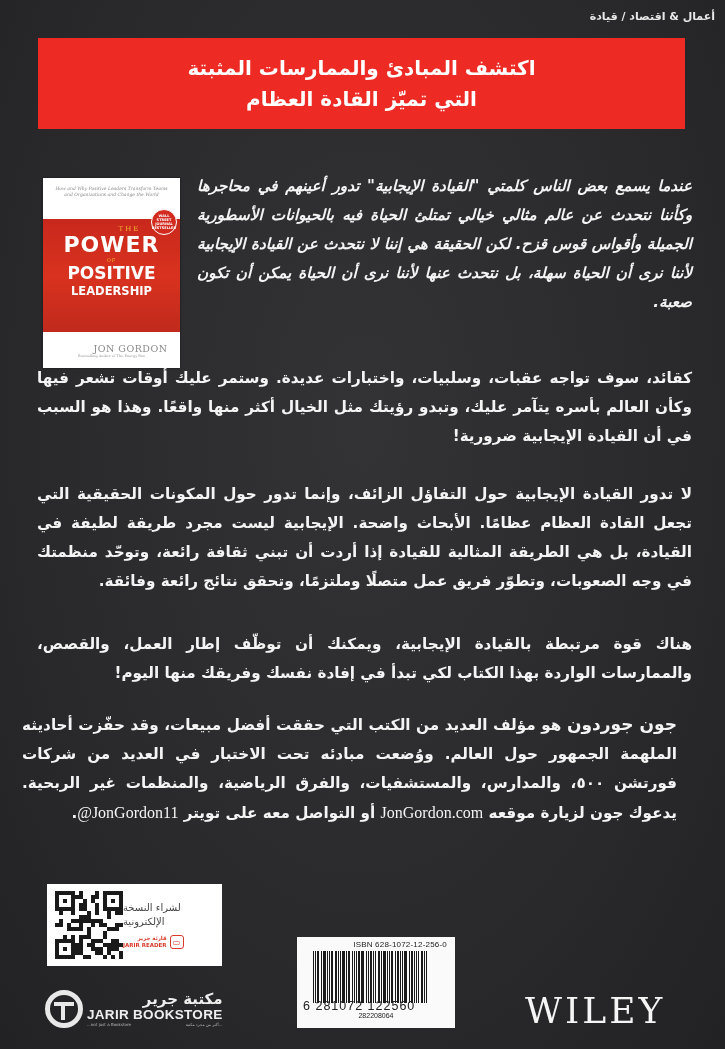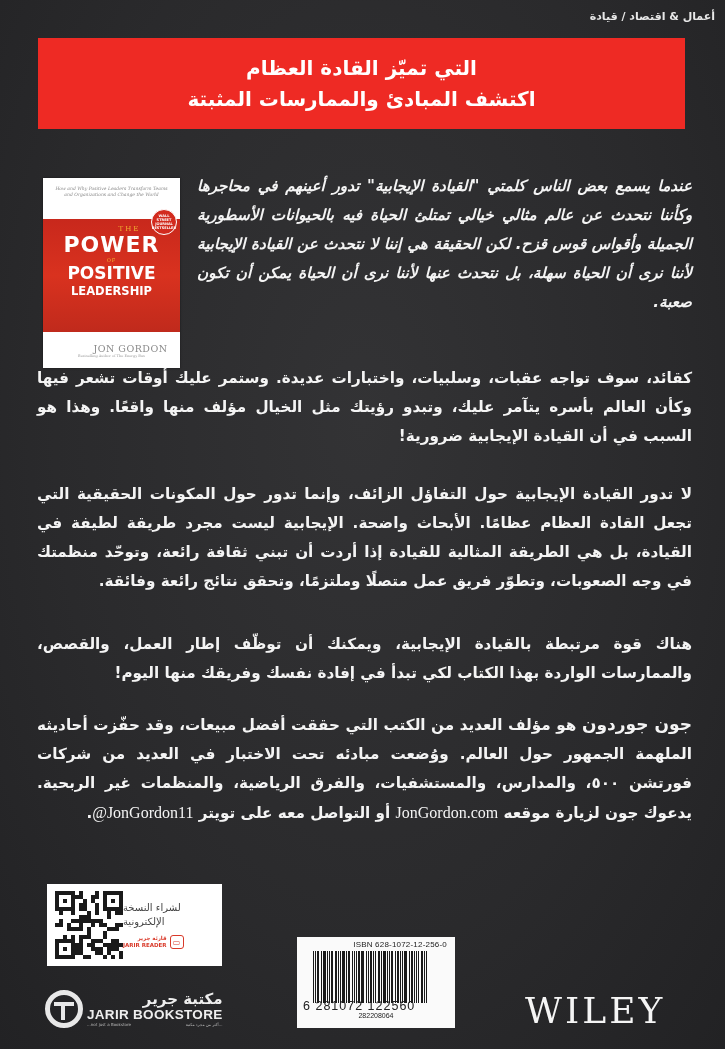--- a/index.html
+++ b/index.html
@@ -110,21 +110,21 @@
       text-align-last: right;
       font-size: 15.2px;
       font-weight: bold;
       color: #f4f4f4;
       line-height: 29px;
     }
     .p1 { right: 33px; top: 172px; width: 495px; font-style: italic; }
     .p2 { right: 33px; top: 364px; width: 655px; }
     .p3 { right: 33px; top: 480px; width: 655px; }
     .p4 { right: 33px; top: 630px; width: 655px; }
-    .p5 { right: 33px; top: 710px; width: 655px; }
+    .p5 { right: 48px; top: 710px; width: 655px; }
     .author-name { font-size: 17px; font-weight: bold; }
     .ltr { direction: ltr; unicode-bidi: embed; font-family: "Liberation Serif", serif; font-weight: normal; font-size: 16px; }
     .qr-box {
       position: absolute;
       left: 47px; top: 884px;
       width: 175px; height: 82px;
       background: #ffffff;
       display: flex; align-items: center;
       padding: 0 8px;
     }
@@ -208,42 +208,42 @@
     }
   </style>
 </head>
 <body>
 
 <div>
 
   <div class="category">أعمال &amp; اقتصاد / قيادة</div>
 
   <div class="banner">
+    <div class="banner-line">اكتشف المبادئ والممارسات المثبتة</div>
     <div class="banner-line">التي تميّز القادة العظام</div>
-    <div class="banner-line">اكتشف المبادئ والممارسات المثبتة</div>
   </div>
 
   <div class="cover">
     <div class="cover-top">How and Why Positive Leaders Transform Teams and Organizations and Change the World</div>
     <div class="cover-red">
       <div class="cover-badge">WALL STREET JOURNAL BESTSELLER</div>
       <div class="cover-the">THE</div>
       <div class="cover-power">POWER</div>
       <div class="cover-of">OF</div>
       <div class="cover-positive">POSITIVE</div>
       <div class="cover-leadership">LEADERSHIP</div>
     </div>
     <div class="cover-bottom">
       <div class="cover-author">JON GORDON</div>
       <div class="cover-sub">Bestselling Author of The Energy Bus</div>
     </div>
   </div>
 
   <p class="para p1">عندما يسمع بعض الناس كلمتي "القيادة الإيجابية" تدور أعينهم في محاجرها وكأننا نتحدث عن عالم مثالي خيالي تمتلئ الحياة فيه بالحيوانات الأسطورية الجميلة وأقواس قوس قزح. لكن الحقيقة هي إننا لا نتحدث عن القيادة الإيجابية لأننا نرى أن الحياة سهلة، بل نتحدث عنها لأننا نرى أن الحياة يمكن أن تكون صعبة.</p>
-  <p class="para p2">كقائد، سوف تواجه عقبات، وسلبيات، واختبارات عديدة. وستمر عليك أوقات تشعر فيها وكأن العالم بأسره يتآمر عليك، وتبدو رؤيتك مثل الخيال مؤلف منها واقعًا. وهذا هو السبب في أن القيادة الإيجابية ضرورية!</p>
+  <p class="para p2">كقائد، سوف تواجه عقبات، وسلبيات، واختبارات عديدة. وستمر عليك أوقات تشعر فيها وكأن العالم بأسره يتآمر عليك، وتبدو رؤيتك مثل الخيال أكثر منها واقعًا. وهذا هو السبب في أن القيادة الإيجابية ضرورية!</p>
   <p class="para p3">لا تدور القيادة الإيجابية حول التفاؤل الزائف، وإنما تدور حول المكونات الحقيقية التي تجعل القادة العظام عظامًا. الأبحاث واضحة. الإيجابية ليست مجرد طريقة لطيفة في القيادة، بل هي الطريقة المثالية للقيادة إذا أردت أن تبني ثقافة رائعة، وتوحّد منظمتك في وجه الصعوبات، وتطوّر فريق عمل متصلًا وملتزمًا، وتحقق نتائج رائعة وفائقة.</p>
   <p class="para p4">هناك قوة مرتبطة بالقيادة الإيجابية، ويمكنك أن توظّف إطار العمل، والقصص، والممارسات الواردة بهذا الكتاب لكي تبدأ في إفادة نفسك وفريقك منها اليوم!</p>
   <p class="para p5"><span class="author-name">جون جوردون</span><span> هو مؤلف العديد من الكتب التي حققت أفضل مبيعات، وقد حفّزت أحاديثه الملهمة الجمهور حول العالم. ووُضعت مبادئه تحت الاختبار في العديد من شركات فورتشن ٥٠٠، والمدارس، والمستشفيات، والفرق الرياضية، والمنظمات غير الربحية. يدعوك جون لزيارة موقعه </span><span class="ltr">JonGordon.com</span><span> أو التواصل معه على تويتر </span><span class="ltr">@JonGordon11</span><span>.</span></p>
 
   <div class="qr-box">
     <div class="qr" id="qr">
         <span class="b"></span>
         <span class="b"></span>
         <span class="b"></span>
         <span class="b"></span>

